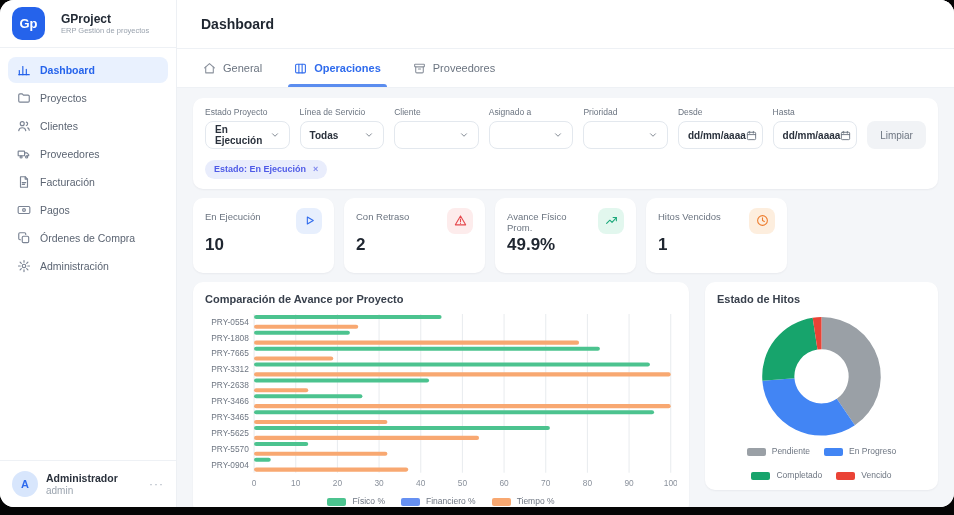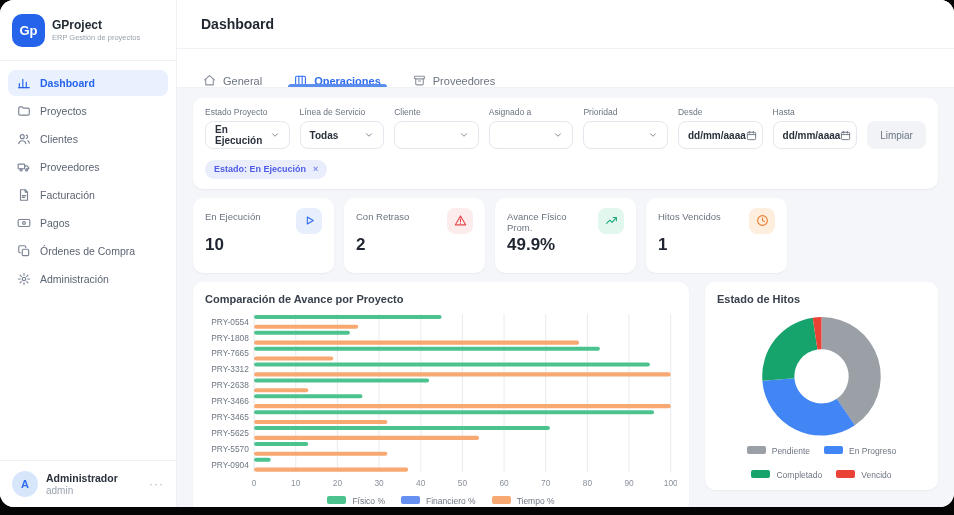--- a/index.html
+++ b/index.html
@@ -7,40 +7,40 @@
     width:954px;height:515px;background:#050505;overflow:hidden;
     font-family:"Liberation Sans",sans-serif;position:relative;
     -webkit-font-smoothing:antialiased;
   }
   .window{
     position:absolute;top:0;left:0;width:954px;height:507px;
     background:#ffffff;border-radius:14px;overflow:hidden;display:flex;
   }
   
   .sidebar{width:176px;min-width:176px;background:#fff;border-right:1px solid #edf0f4;display:flex;flex-direction:column;}
-  .brand{display:flex;align-items:center;gap:7px;padding:9px 12px;border-bottom:1px solid #eef1f5;height:61px;box-sizing:border-box;}
+  .brand{display:flex;align-items:center;gap:16px;padding:9px 12px;border-bottom:1px solid #eef1f5;height:48px;box-sizing:border-box;}
   .logo{width:33px;height:33px;border-radius:10px;background:#2563eb;color:#fff;display:grid;place-items:center;font-size:13px;font-weight:700;}
   .brand-name{font-size:12px;font-weight:700;color:#222a35;line-height:1.2;}
   .brand-sub{font-size:7.5px;color:#9aa3ae;}
   .nav{flex:1;padding:9px 8px;}
   .nav-item{display:flex;align-items:center;gap:9px;height:26px;padding:0 9px;border-radius:8px;margin-bottom:2px;color:#5b6472;font-size:10.5px;cursor:pointer;}
   .nav-item .ic{display:inline-flex;color:#7b8494;}
   .nav-item.active{background:#e9f1fe;color:#2563eb;font-weight:700;}
   .nav-item.active .ic{color:#2563eb;}
   .user{border-top:1px solid #eef1f5;padding:10px 12px;display:flex;align-items:center;gap:8px;}
   .avatar{width:26px;height:26px;border-radius:50%;background:#d8e6fc;color:#2f6bed;display:grid;place-items:center;font-size:11px;font-weight:700;}
   .user-name{font-size:10.5px;font-weight:700;color:#2a313c;line-height:1.25;}
   .user-role{font-size:10px;color:#9aa3ae;}
   .user-menu{margin-left:auto;color:#aab2bd;font-size:12px;letter-spacing:1px;cursor:pointer;}
   
   .main{flex:1;min-width:0;display:flex;flex-direction:column;background:#f4f6f9;}
   .pg-header{background:#fff;height:48px;display:flex;align-items:center;padding:0 24px;border-bottom:1px solid #eef1f5;}
   .pg-title{font-size:14px;font-weight:700;color:#1f2630;margin:0;}
   .tabbar{background:#fff;display:flex;gap:28px;padding:0 24px;height:38px;border-bottom:1px solid #eef1f5;}
-  .tab{position:relative;display:flex;align-items:flex-end;gap:7px;font-size:11px;color:#6b7480;cursor:pointer;padding:0 2px;}
+  .tab{position:relative;display:flex;align-items:center;gap:7px;font-size:11px;color:#6b7480;cursor:pointer;padding:0 2px;}
   .tab .ic{display:inline-flex;color:#8a919c;}
   .tab.active{color:#2f6bed;font-weight:700;}
   .tab.active .ic{color:#2f6bed;}
   .tab.active::after{content:"";position:absolute;left:-4px;right:-4px;bottom:0;height:3px;border-radius:3px 3px 0 0;background:#5b8def;}
   .content{flex:1;padding:10px 16px;display:flex;flex-direction:column;gap:9px;overflow:hidden;}
   .card{background:#fff;border-radius:10px;box-shadow:0 1px 2px rgba(16,24,40,.05);}
   
   .filter-card{padding:9px 12px 10px;}
   .filter-row{display:flex;gap:10px;align-items:flex-end;}
   .ffield{display:flex;flex-direction:column;gap:4px;flex:1;min-width:0;}
@@ -58,21 +58,21 @@
   .kpi-label{font-size:9.5px;color:#6b7480;padding-top:3px;}
   .kpi-badge{width:26px;height:26px;min-width:26px;border-radius:8px;display:grid;place-items:center;}
   .kpi-value{font-size:17px;font-weight:700;color:#1f2630;margin-top:1px;}
   .kpi-sub{font-size:8px;color:#9aa3ae;margin-top:5px;}
   
   .charts{display:flex;gap:16px;flex:1;align-items:flex-start;min-height:0;}
   .chart-card{flex:1;min-width:0;padding:11px 12px;height:232px;box-sizing:border-box;}
   .donut-card{width:233px;min-width:233px;padding:11px 12px 10px;box-sizing:border-box;}
   .card-title{font-size:11px;font-weight:700;color:#39414d;margin-bottom:7px;}
   .legend{display:flex;justify-content:center;align-items:center;gap:16px;margin-top:3px;flex-wrap:wrap;row-gap:5px;}
-  .legend-item{display:flex;align-items:flex-start;gap:6px;font-size:8.5px;color:#6e7682;}
+  .legend-item{display:flex;align-items:flex-end;gap:6px;font-size:8.5px;color:#6e7682;}
   .swatch{width:19px;height:8px;border-radius:2px;display:inline-block;}
   .donut-legend{gap:14px;padding:0 6px;margin-top:6px;}
   svg text{font-family:"Liberation Sans",sans-serif;}
 </style>
 </head>
 <body>
 
 <div class="window">
 
   <aside class="sidebar">

